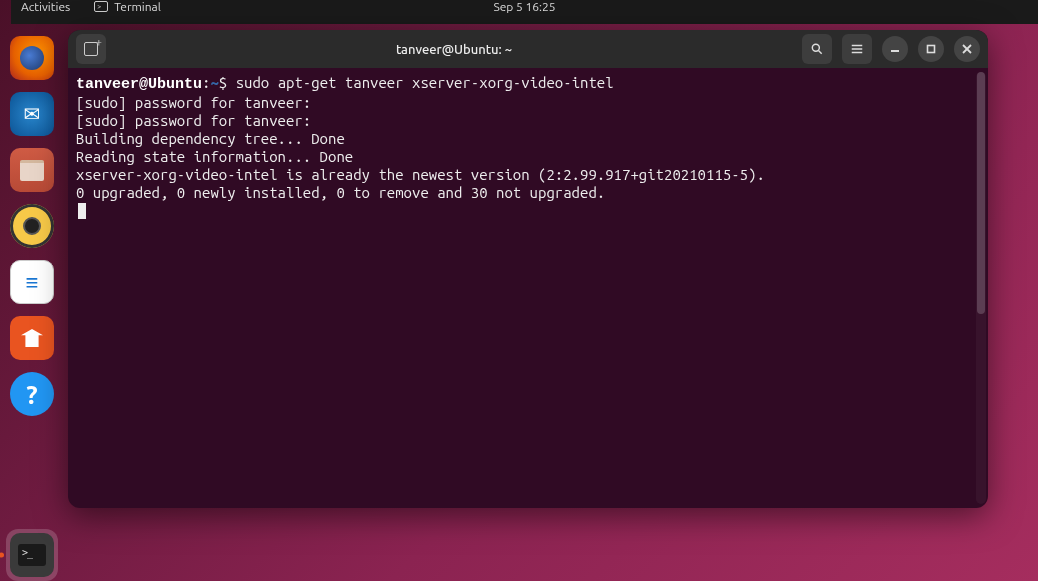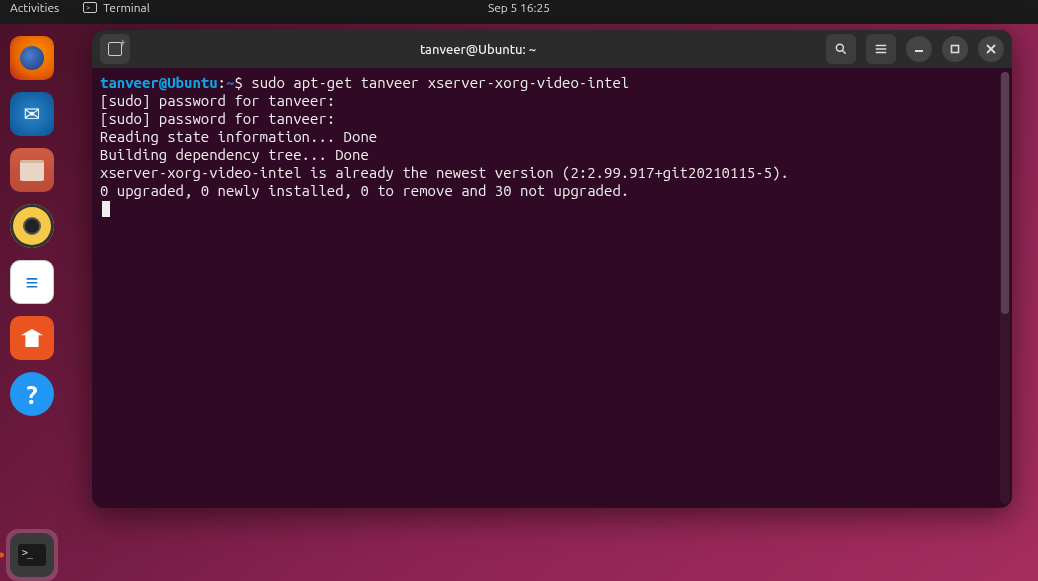--- a/index.html
+++ b/index.html
@@ -4,22 +4,22 @@
 <style>
 * { margin: 0; padding: 0; box-sizing: border-box; }
 body {
   width: 1038px; height: 581px;
   font-family: Ubuntu, sans-serif;
   background: linear-gradient(135deg, #4a1028 0%, #6b1a3e 30%, #8b2351 60%, #a52d5e 100%);
   overflow: hidden; position: relative;
 }
 .topbar {
   height: 24px; background: #1a1a1a; color: #ddd;
-  display: flex; align-items: flex-end; font-size: 12px;
-  padding: 10px 10px; position: relative;
+  display: flex; align-items: flex-start; font-size: 12px;
+  padding: 0 10px; position: relative; margin-left: 11px;
 }
 .topbar-left { display: flex; align-items: center; gap: 24px; }
 .topbar-item { display: flex; align-items: center; gap: 6px; cursor: pointer; }
 .topbar-center { position: absolute; left: 50%; transform: translateX(-50%); }
 .term-indicator {
   width: 14px; height: 11px; border: 1px solid #ccc; border-radius: 2px;
   display: flex; align-items: flex-start; padding: 1px 2px;
 }
 .term-indicator::before { content: ">"; font-size: 7px; line-height: 7px; color: #ccc; }
 
@@ -57,21 +57,21 @@
   display: flex; align-items: flex-start; padding: 3px 4px;
 }
 .terminal-icon-inner::before { content: ">_"; font-size: 10px; color: #ddd; font-family: monospace; letter-spacing: -1px; }
 .dock-spacer { flex: 1; }
 .terminal-dock-item { background: rgba(255,255,255,0.18); border-radius: 12px; padding: 4px; }
 
 .window {
   position: absolute; left: 68px; top: 30px; width: 920px; height: 478px;
   background: #300a24; border-radius: 12px; overflow: hidden;
   box-shadow: 0 8px 32px rgba(0,0,0,0.5);
-  display: flex; flex-direction: column; margin-left: 24px;
+  display: flex; flex-direction: column;
 }
 .titlebar {
   height: 38px; background: #2b2b2b; display: flex; align-items: center;
   padding: 0 8px; gap: 8px;
 }
 .tb-btn {
   width: 30px; height: 30px; border-radius: 6px; background: #3d3d3d;
   display: flex; align-items: center; justify-content: center; cursor: pointer;
   color: #ddd;
 }
@@ -87,21 +87,21 @@
   position: relative;
 }
 .scrollbar-track {
   position: absolute; right: 2px; top: 4px; bottom: 4px; width: 10px;
   background: rgba(255,255,255,0.04); border-radius: 5px;
 }
 .scrollbar-thumb {
   position: absolute; left: 1px; top: 0; width: 8px; height: 56%;
   background: rgba(255,255,255,0.18); border-radius: 4px;
 }
-.prompt-user { color: #0ea5e9; font-weight: bold; }
+.prompt-user { color: #ffffff; font-weight: bold; font-family: Liberation Mono, monospace; }
 .prompt-path { color: #3465a4; font-weight: bold; }
 .cursor {
   display: inline-block; width: 8px; height: 16px;
   background: #eee; vertical-align: text-bottom; margin-left: 2px;
 }
 .line { white-space: pre; }
 </style>
 </head>
 <body>
 
@@ -170,19 +170,19 @@
       </div>
     </div>
   </div>
   <div class="terminal-body" id="terminal-body">
     <div class="scrollbar-track">
       <div class="scrollbar-thumb"></div>
     </div>
   <div class="line"><span><span class="prompt-user">tanveer@Ubuntu</span><span>:</span><span class="prompt-path">~</span><span>$ </span></span><span>sudo apt-get tanveer xserver-xorg-video-intel</span></div>
       <div class="line">[sudo] password for tanveer: </div>
       <div class="line">[sudo] password for tanveer: </div>
+      <div class="line">Building dependency tree... Done</div>
       <div class="line">Reading state information... Done</div>
-      <div class="line">Building dependency tree... Done</div>
       <div class="line">xserver-xorg-video-intel is already the newest version (2:2.99.917+git20210115-5).</div>
       <div class="line">0 upgraded, 0 newly installed, 0 to remove and 30 not upgraded.</div>
       <div class="line"><span class="cursor"></span></div>
     </div>
 </div>
 
 </body></html>

